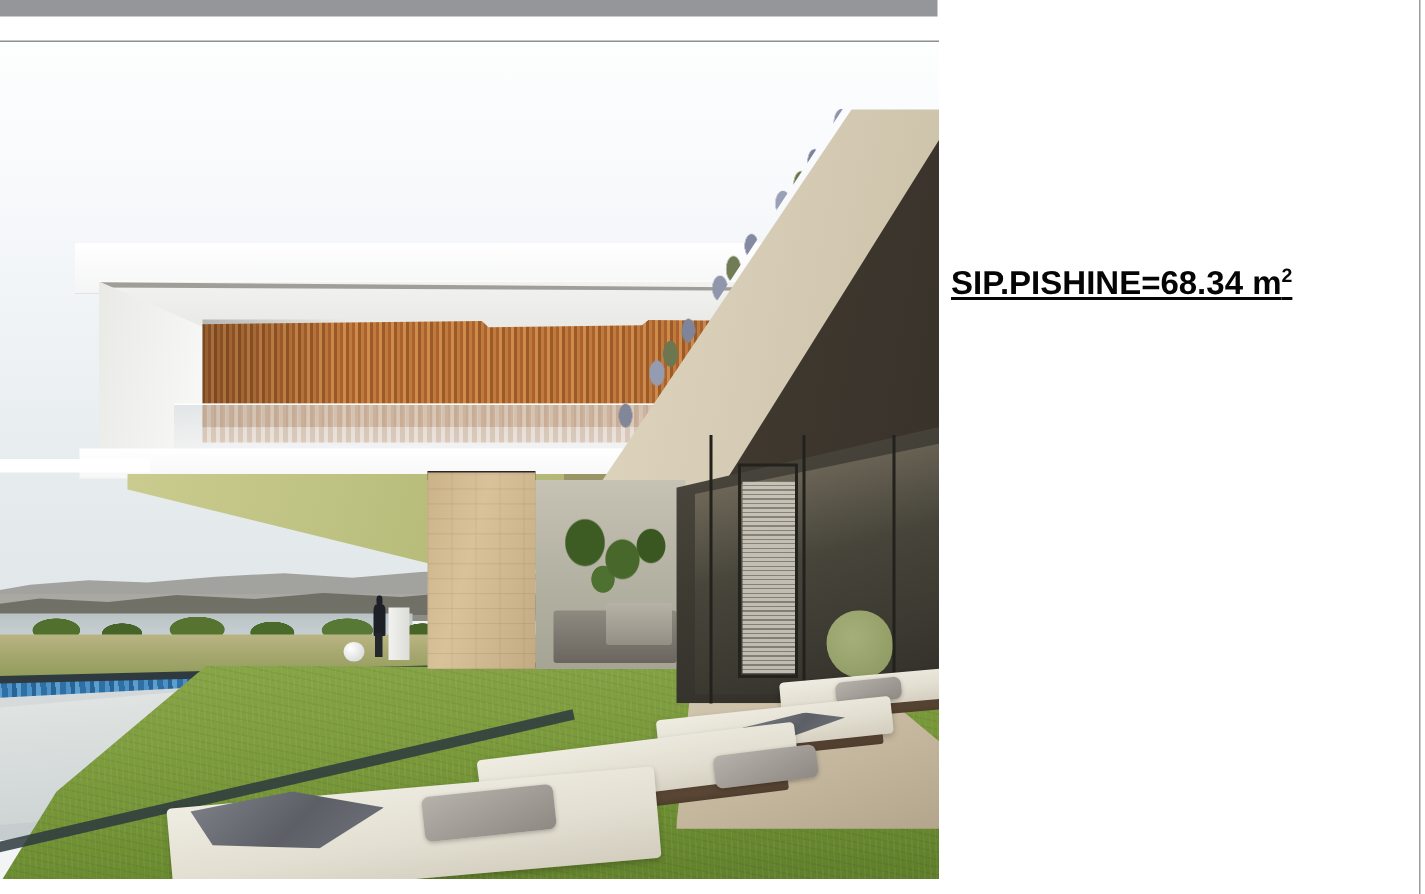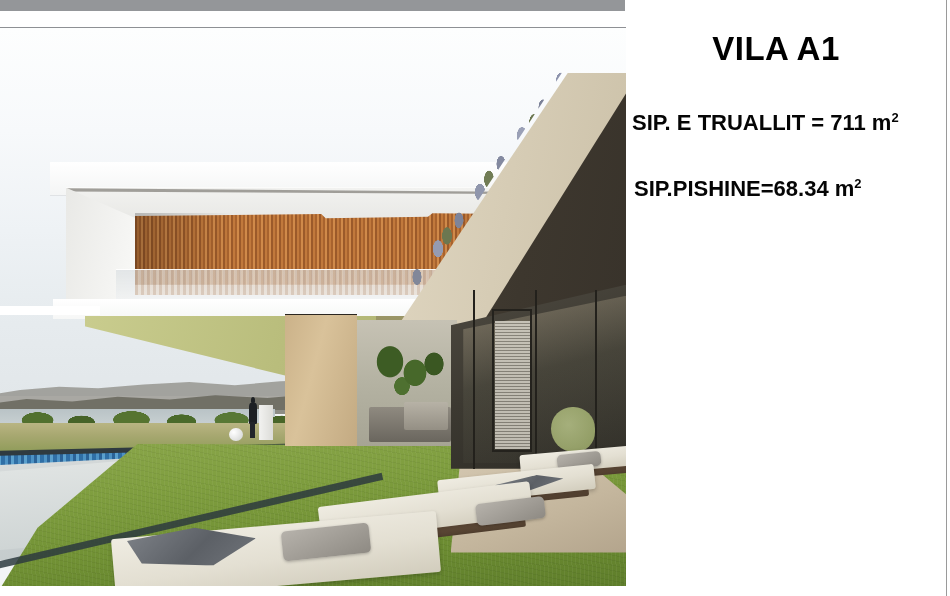--- a/index.html
+++ b/index.html
@@ -478,21 +478,21 @@
     position: absolute;
     left: 6px;
     width: 316px;
     font-size: 22px;
     font-weight: bold;
     color: #050505;
     white-space: nowrap;
     font-family: "Liberation Sans", sans-serif;
   }
   #spec-1 { top: 110px; left: 6px; }
-  #spec-2 { top: 176px; left: 8px; }
+  #spec-2 { top: 176px; left: 8px; text-decoration: underline; }
   #spec-3 { top: 242px; left: 6px; }
   .sup {
     font-size: 13px;
     vertical-align: super;
     font-weight: bold;
   }
 </style>
 </head>
 <body>
 
@@ -579,25 +579,21 @@
 
       <div class="lounger" style="left:18%; top:89%; width:52%; height:11%; transform:rotate(-5deg);"></div>
       <div class="pillow" style="left:45%; top:89.4%; width:14%; height:5.4%; transform:rotate(-6deg);"></div>
       <div class="towel" style="left:20%; top:89.6%; width:21%; height:7%; transform:rotate(-4deg); clip-path:polygon(2% 22%, 54% 0%, 100% 38%, 66% 100%, 12% 82%);"></div>
 
     </div>
   </div>
 
   <div id="info-panel">
 
-    <div id="title">VILA A1</div>
-
-    <div class="spec-line" id="spec-1">
-      <span>SIP. E TRUALLIT = 711 m</span><span class="sup">2</span>
-    </div>
+
 
     <div class="spec-line" id="spec-2">
       <span>SIP.PISHINE=68.34 m</span><span class="sup">2</span>
     </div>
 
 
   </div>
 
 </div>
 

